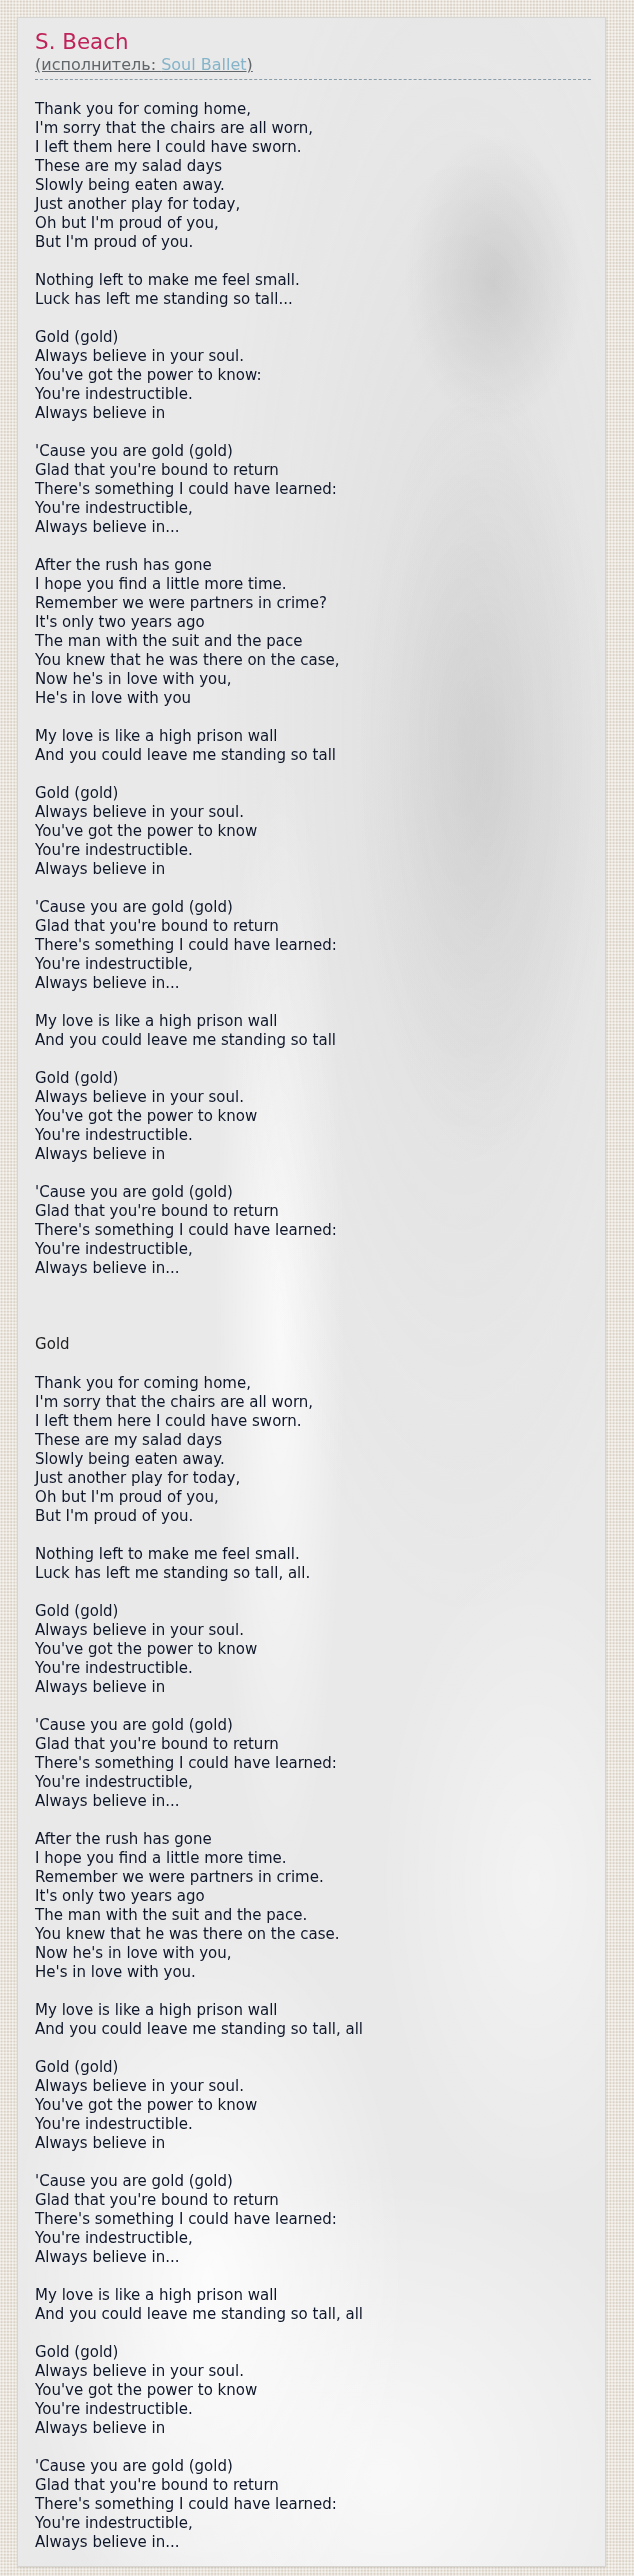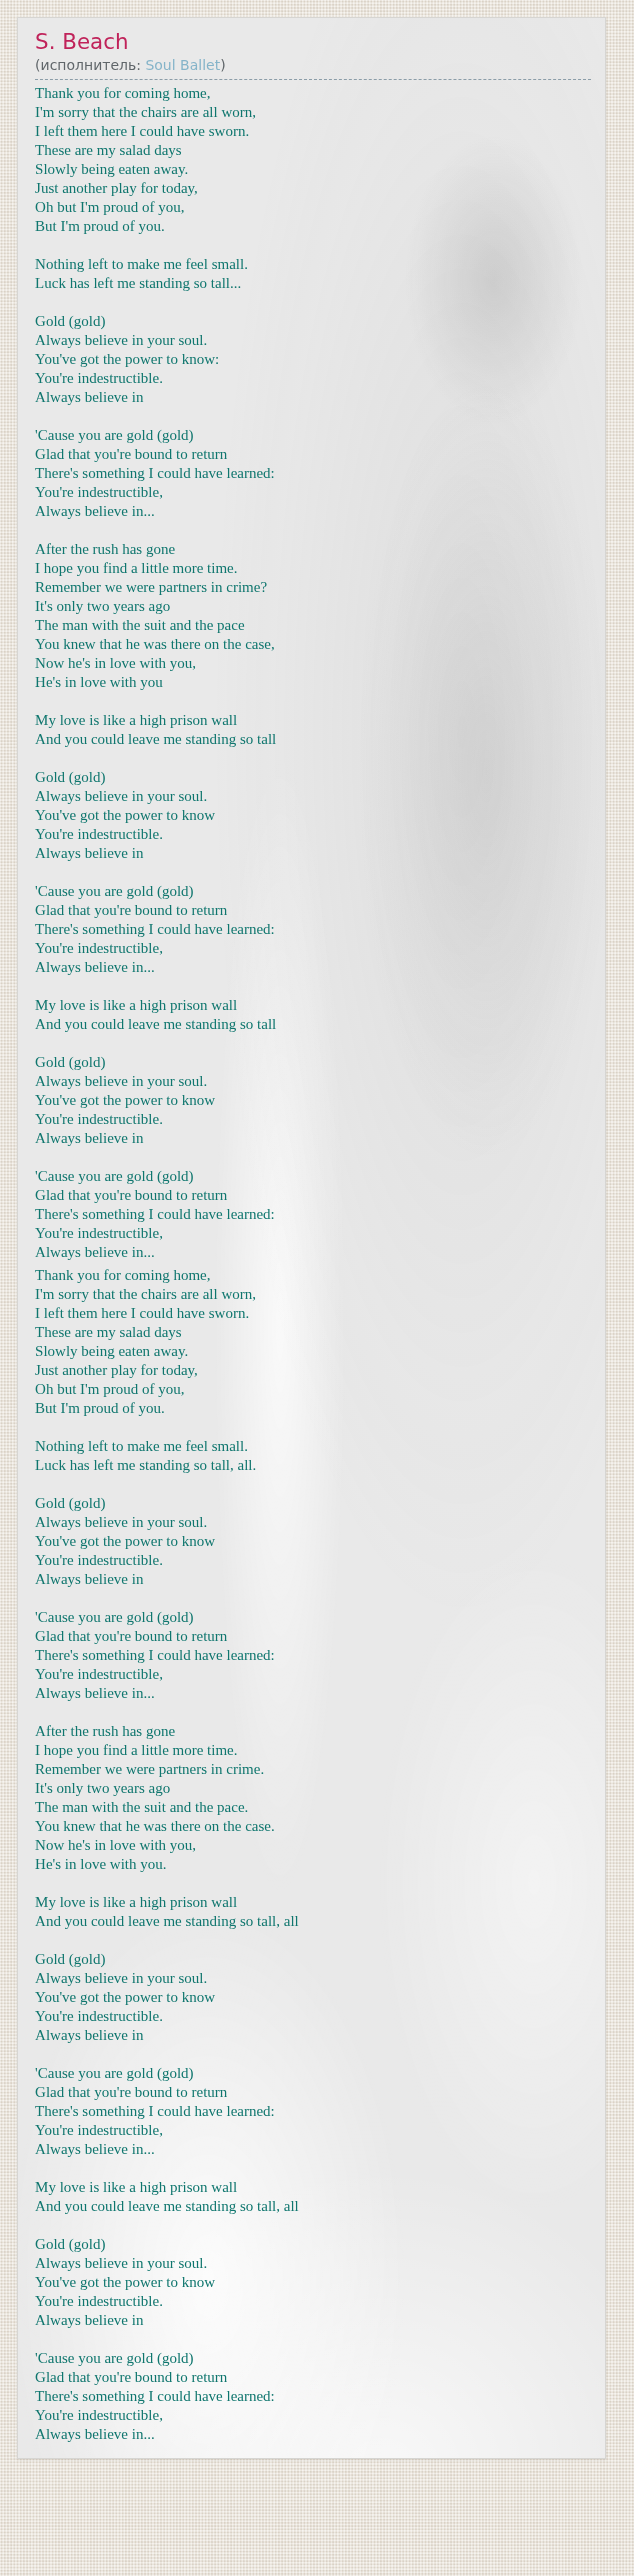--- a/index.html
+++ b/index.html
@@ -43,37 +43,37 @@
   }
   .content { position: relative; }
   .song-title {
     margin: 0;
     font-size: 21.4px;
     line-height: 27px;
     font-weight: 400;
     color: #c0235a;
   }
   .artist-line {
-    font-size: 14px;
+    font-size: 16px;
     line-height: 20.6px;
     color: #60666a;
     padding-bottom: 4px;
     border-bottom: 0.8px dashed #8b9da8;
+    text-decoration: underline;
   }
   .artist-link {
     color: #85b4c9;
     text-decoration: none;
     cursor: pointer;
   }
   .lyrics {
-    margin-top: 4px;
+    margin-top: 20px;
     font-size: 15px;
     line-height: 19px;
-    color: #0f766e;
-    font-family: Liberation Serif, serif;
+    color: #0f172a;
   }
   .lyrics p { margin: 0 0 19px 0; }
   .lyrics p:last-child { margin-bottom: 0; }
   .part-heading {
     font-size: 15px;
     line-height: 19px;
     font-weight: 400;
     color: #212121;
     margin: 57px 0 19px 0;
   }
@@ -95,20 +95,21 @@
           <p>'Cause you are gold (gold)<br>Glad that you're bound to return<br>There's something I could have learned:<br>You're indestructible,<br>Always believe in...</p>
           <p>After the rush has gone<br>I hope you find a little more time.<br>Remember we were partners in crime?<br>It's only two years ago<br>The man with the suit and the pace<br>You knew that he was there on the case,<br>Now he's in love with you,<br>He's in love with you</p>
           <p>My love is like a high prison wall<br>And you could leave me standing so tall</p>
           <p>Gold (gold)<br>Always believe in your soul.<br>You've got the power to know<br>You're indestructible.<br>Always believe in</p>
           <p>'Cause you are gold (gold)<br>Glad that you're bound to return<br>There's something I could have learned:<br>You're indestructible,<br>Always believe in...</p>
           <p>My love is like a high prison wall<br>And you could leave me standing so tall</p>
           <p>Gold (gold)<br>Always believe in your soul.<br>You've got the power to know<br>You're indestructible.<br>Always believe in</p>
           <p>'Cause you are gold (gold)<br>Glad that you're bound to return<br>There's something I could have learned:<br>You're indestructible,<br>Always believe in...</p>
         </div>
 
+      <div class="part-heading">Gold</div>
 
       <div class="lyrics">
           <p>Thank you for coming home,<br>I'm sorry that the chairs are all worn,<br>I left them here I could have sworn.<br>These are my salad days<br>Slowly being eaten away.<br>Just another play for today,<br>Oh but I'm proud of you,<br>But I'm proud of you.</p>
           <p>Nothing left to make me feel small.<br>Luck has left me standing so tall, all.</p>
           <p>Gold (gold)<br>Always believe in your soul.<br>You've got the power to know<br>You're indestructible.<br>Always believe in</p>
           <p>'Cause you are gold (gold)<br>Glad that you're bound to return<br>There's something I could have learned:<br>You're indestructible,<br>Always believe in...</p>
           <p>After the rush has gone<br>I hope you find a little more time.<br>Remember we were partners in crime.<br>It's only two years ago<br>The man with the suit and the pace.<br>You knew that he was there on the case.<br>Now he's in love with you,<br>He's in love with you.</p>
           <p>My love is like a high prison wall<br>And you could leave me standing so tall, all</p>
           <p>Gold (gold)<br>Always believe in your soul.<br>You've got the power to know<br>You're indestructible.<br>Always believe in</p>
           <p>'Cause you are gold (gold)<br>Glad that you're bound to return<br>There's something I could have learned:<br>You're indestructible,<br>Always believe in...</p>

